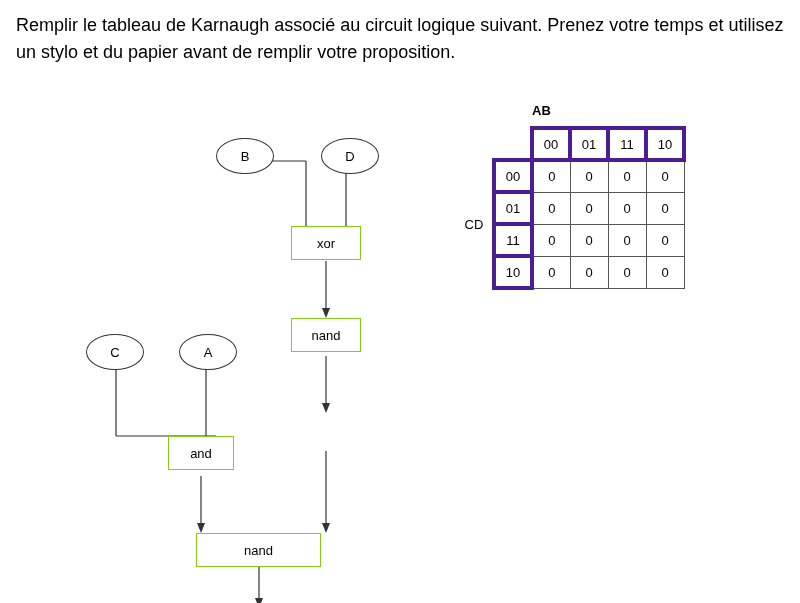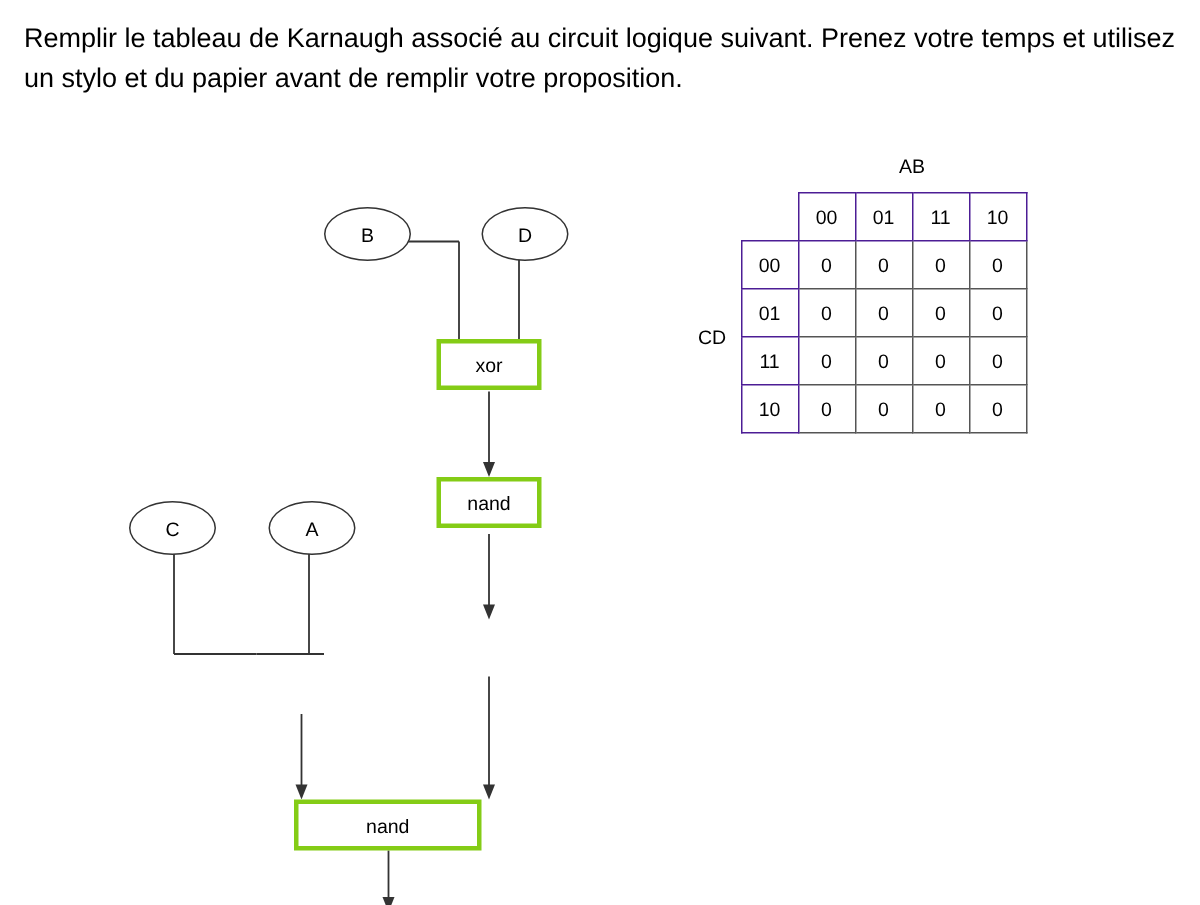--- a/index.html
+++ b/index.html
@@ -24,21 +24,21 @@
     }
     
     .circuit {
       position: relative;
       width: 420px;
       height: 530px;
       flex-shrink: 0;
     }
     .gate-box {
       position: absolute;
-      border: 3px solid #84cc16;
+      border: 1px solid #84cc16;
       background: #fff;
       text-align: center;
       display: flex;
       align-items: center;
       justify-content: center;
       font-size: 13px;
     }
     .gate-ellipse {
       position: absolute;
       border: 1px solid #333;
@@ -70,28 +70,28 @@
       width: 38px;
       height: 32px;
       text-align: center;
       vertical-align: middle;
     }
     .kmap-table .no-border {
       border: none;
       background: transparent;
     }
     .kmap-table .header-cell {
-      border: 1px solid #4c1d95;
+      border: 4px solid #4c1d95;
       font-weight: normal;
       background: #fff;
     }
     .kmap-table .ab-header {
       border: none;
-      text-align: center;
-      font-weight: normal;
+      text-align: left;
+      font-weight: bold;
       padding-bottom: 2px;
     }
     .kmap-table .cd-label {
       border: none;
       vertical-align: middle;
     }
     .kmap-table input[type="text"] {
       width: 28px;
       height: 22px;
       border: none;
@@ -158,20 +158,23 @@
     </div>
 
     <div class="gate-ellipse" style="left:70px; top:248px; width:58px; height:36px;">
       <span>C</span>
     </div>
 
     <div class="gate-ellipse" style="left:163px; top:248px; width:58px; height:36px;">
       <span>A</span>
     </div>
 
+    <div class="gate-box" style="left:152px; top:350px; width:66px; height:34px;">
+      <span>and</span>
+    </div>
 
 
     <div class="gate-box" style="left:180px; top:447px; width:125px; height:34px;">
       <span>nand</span>
     </div>
 
     <div class="gate-ellipse" style="left:215px; top:520px; width:56px; height:36px;">
       <span>f</span>
     </div>
   </div>

